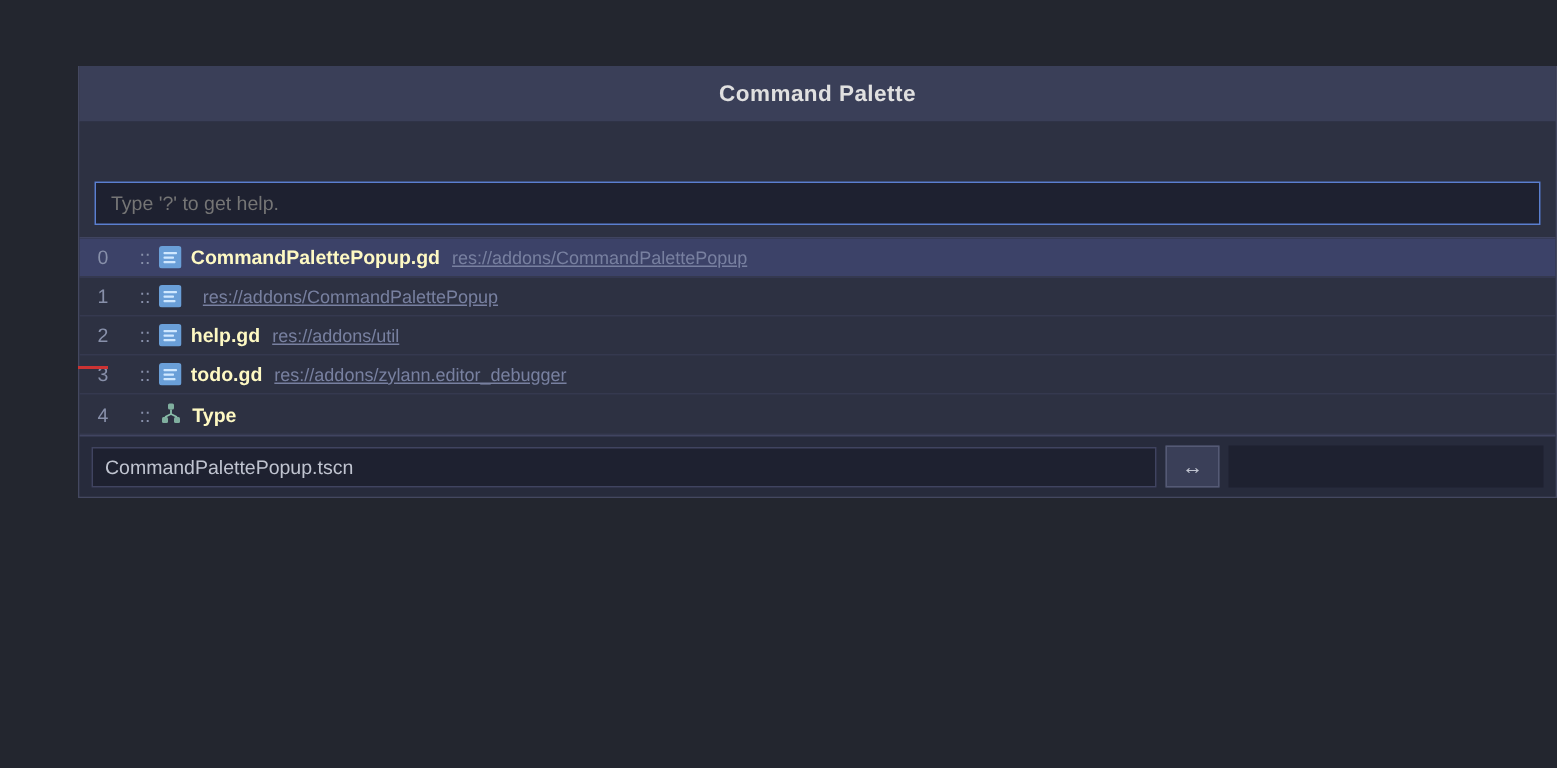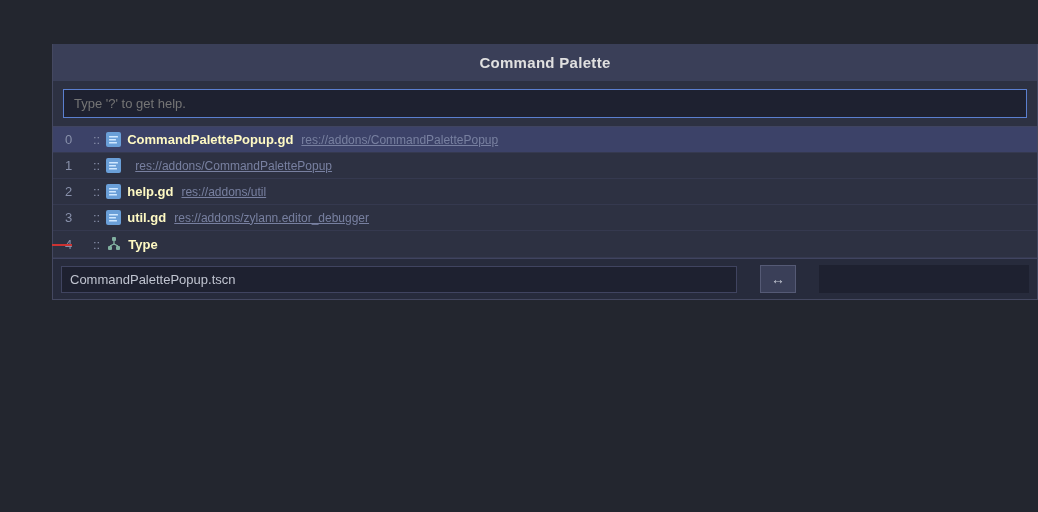--- a/index.html
+++ b/index.html
@@ -52,20 +52,21 @@
 
     .search-input {
       width: 100%;
       background-color: #1e2130;
       border: 1.5px solid #5b7fcf;
       color: #c0c4d0;
       font-size: 13px;
       padding: 6px 10px;
       outline: none;
       font-family: inherit;
+      margin-top: 32px;
     }
 
     .results-list {
       background-color: #2d3142;
     }
 
     .result-item {
       display: flex;
       align-items: center;
       padding: 5px 12px;
@@ -111,21 +112,21 @@
       font-size: 12px;
       text-decoration: underline;
     }
 
     .footer-bar {
       display: flex;
       align-items: center;
       background-color: #272b3c;
       border-top: 1px solid #404460;
       padding: 6px 8px;
-      gap: 23px;
+      gap: 6px;
     }
 
     .footer-input {
       flex: 1;
       background-color: #1e2130;
       border: 1px solid #404460;
       color: #c0c4d0;
       font-size: 13px;
       padding: 5px 8px;
       outline: none;
@@ -217,21 +218,21 @@
         <span class="item-index">3</span>
         <span class="item-sep">::</span>
         <span class="item-icon">
           <svg width="15" height="15" viewBox="0 0 15 15" fill="none" xmlns="http://www.w3.org/2000/svg">
             <rect width="15" height="15" rx="2" fill="#6a9fd8"></rect>
             <rect x="3" y="4" width="9" height="1.5" rx="0.5" fill="#d0e8ff"></rect>
             <rect x="3" y="7" width="7" height="1.5" rx="0.5" fill="#d0e8ff"></rect>
             <rect x="3" y="10" width="8" height="1.5" rx="0.5" fill="#d0e8ff"></rect>
           </svg>
         </span>
-        <span class="item-name">util.gd</span>
+        <span class="item-name">todo.gd</span>
         <span class="item-path">res://addons/zylann.editor_debugger</span>
       </div>
 
       <div class="result-item" style="position:relative;">
         <span class="item-index">4</span>
         <span class="item-sep">::</span>
         <span class="item-icon">
           <svg width="16" height="16" viewBox="0 0 16 16" fill="none" xmlns="http://www.w3.org/2000/svg">
             <rect x="6" y="1" width="4" height="4" rx="1" fill="#8abeaa" opacity="0.9"></rect>
             <rect x="2" y="10" width="4" height="4" rx="1" fill="#8abeaa" opacity="0.9"></rect>

